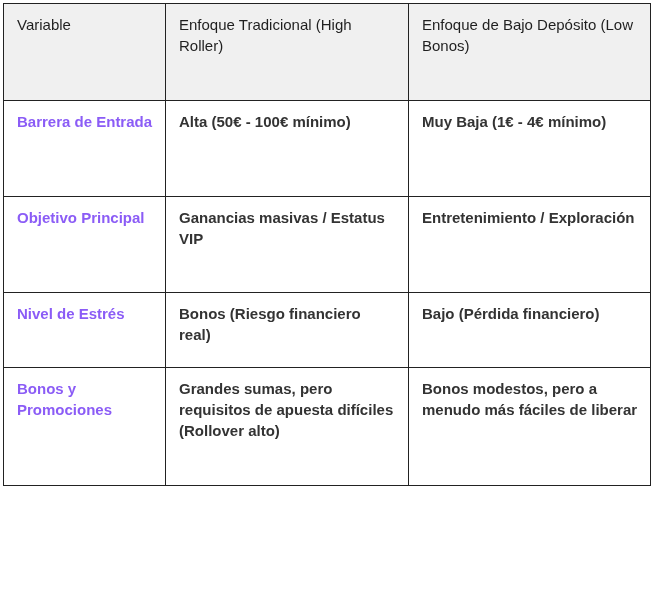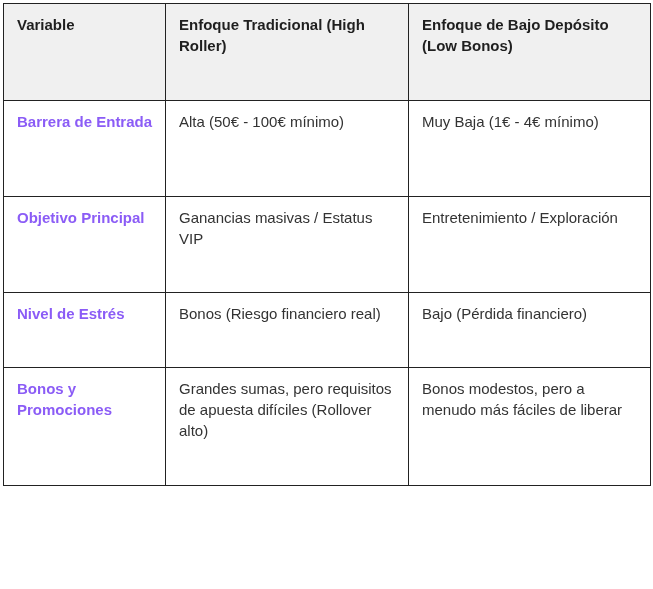--- a/index.html
+++ b/index.html
@@ -3,23 +3,23 @@
 <meta charset="utf-8">
 <style>
   html, body { margin: 0; padding: 0; background: #ffffff; }
   body { width: 653px; height: 589px; position: relative; overflow: hidden;
          font-family: "Liberation Sans", sans-serif; color: #1f1f1f; }
   table { position: absolute; left: 3px; top: 3px; width: 647px;
           border-collapse: collapse; table-layout: fixed; }
   col.c1 { width: 162px; } col.c2 { width: 243px; } col.c3 { width: 242px; }
   th, td { border: 1px solid #222; vertical-align: top; text-align: left;
            padding: 10px 12px 10px 13px; font-size: 15px; line-height: 21px; }
-  thead th { background: #f0f0f0; font-weight: bold; height: 76px; }
+  thead th { background: #f0f0f0; font-weight: normal; height: 76px; }
   tbody td.var { font-weight: bold; }
-  tbody td { color: #333; }
+  tbody td { color: #333; font-weight: bold; }
   tbody td.var { color: #8b5cf6; }
   tr.r1 td { height: 75px; }
   tr.r2 td { height: 75px; }
   tr.r3 td { height: 54px; }
   tr.r4 td { height: 75px; }
   tr.r5 td { height: 97px; }
 </style>
 </head>
 <body>
 

